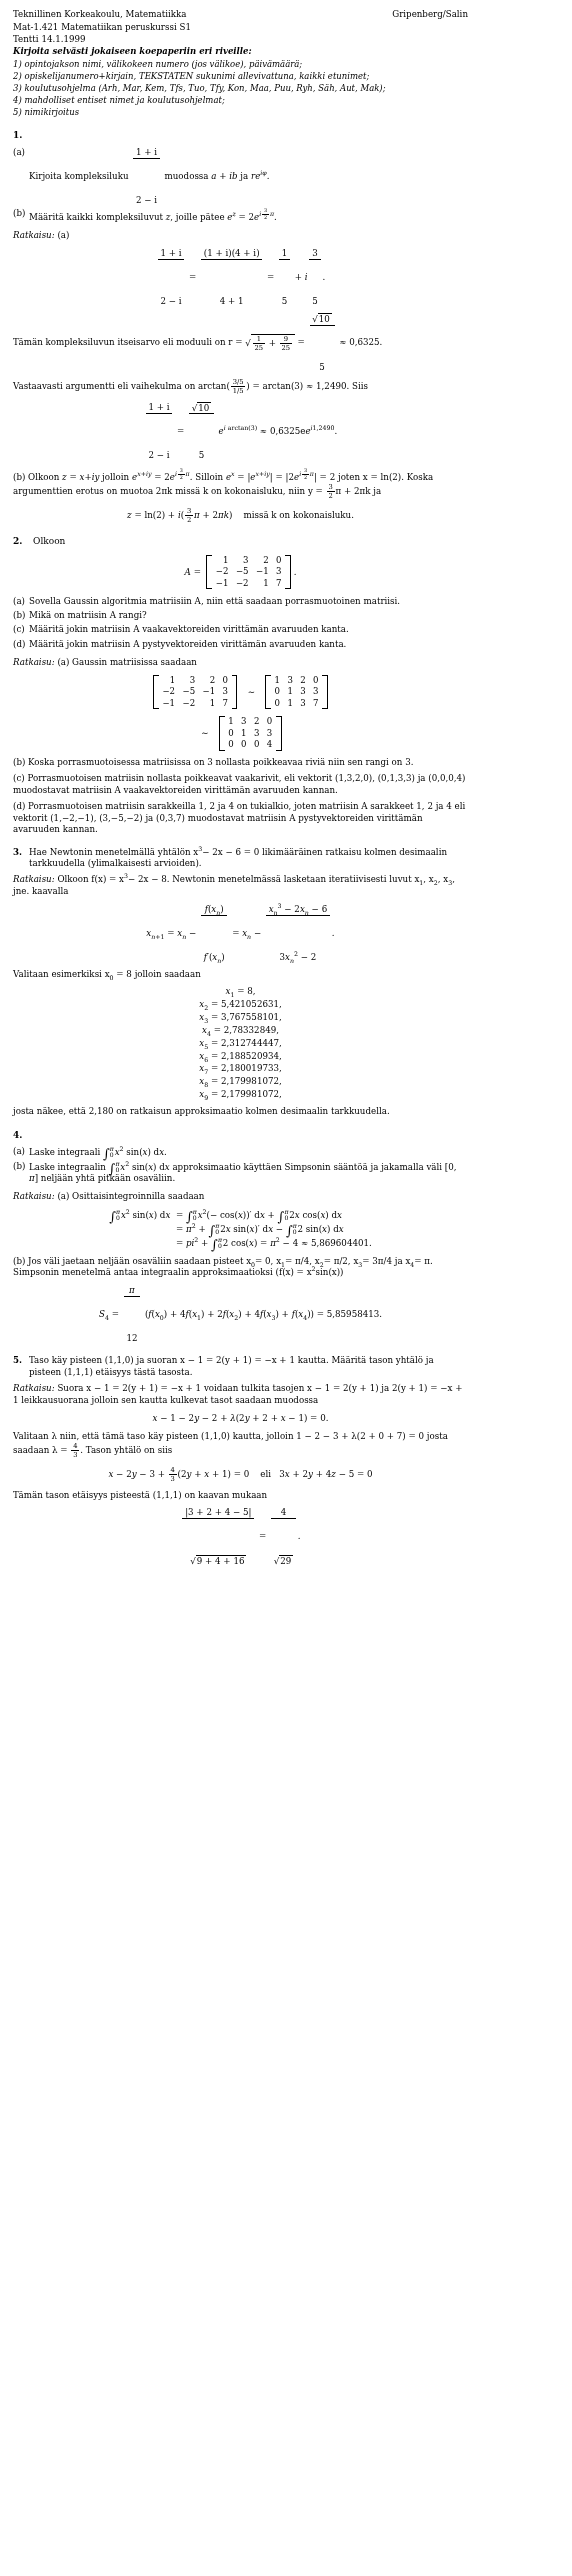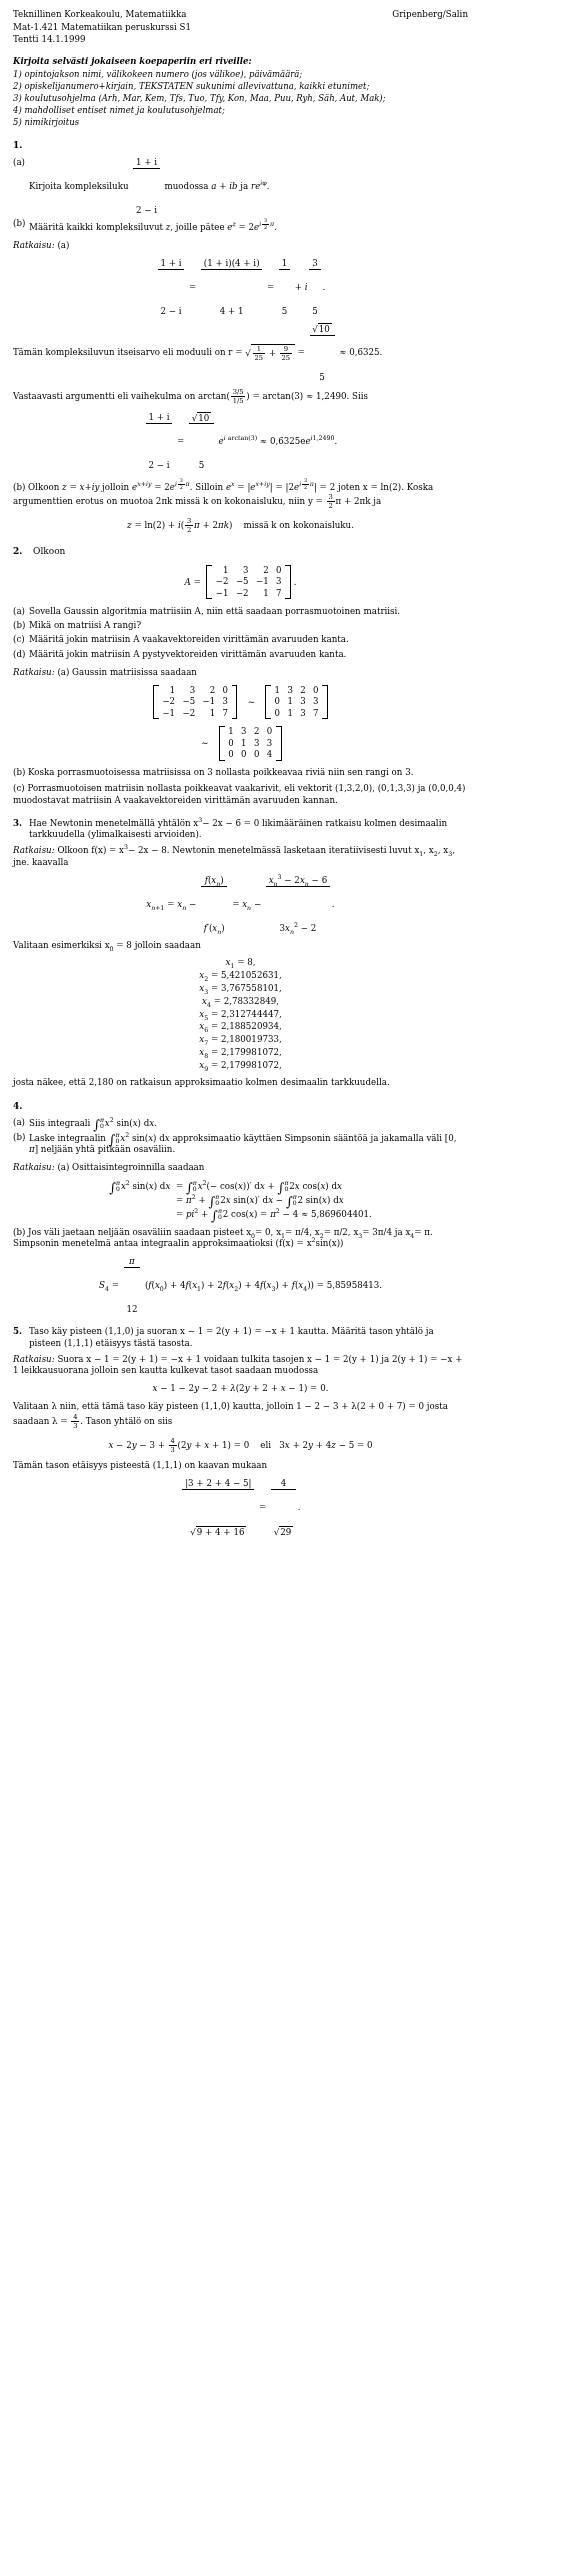--- a/index.html
+++ b/index.html
@@ -10,21 +10,21 @@
     font-size:8.7px;
     line-height:1.32;
   }
   .page { width:481px; padding:9.3px 13px 17px 13px; box-sizing:border-box; }
 
   .hdr { display:flex; justify-content:space-between; font-size:8.7px; }
   .hdr-l { text-align:left; }
   .hdr-r { text-align:right; }
   .hdr-line { margin:0 0 0.9px 0; }
 
-  .instr { margin-top:10px; font-style:italic; font-size:8.5px; }
+  .instr { margin-top:0; font-style:italic; font-size:8.5px; }
   .instr .b { font-weight:bold; }
   .instr p { margin:0 0 0.9px 0; }
 
   .secnum { font-weight:bold; margin:12px 0 4.7px 0; font-size:9px; }
 
   .item { display:flex; margin:0 0 2.8px 0; }
   .item .lbl { width:16px; flex:0 0 16px; }
   .item .body { flex:1 1 auto; }
 
   .ratk { font-style:italic; margin:6.5px 0 2.8px 0; }
@@ -194,21 +194,21 @@
       <span class="brk r"></span>
     </span>.
   </div>
 
   <div class="item">
     <div class="lbl">(a)</div>
     <div class="body">Sovella Gaussin algoritmia matriisiin A, niin että saadaan porrasmuotoinen matriisi.</div>
   </div>
   <div class="item">
     <div class="lbl">(b)</div>
-    <div class="body">Mikä on matriisi A rangi?</div>
+    <div class="body">Mikä on matriisin A rangi?</div>
   </div>
   <div class="item">
     <div class="lbl">(c)</div>
     <div class="body">Määritä jokin matriisin A vaakavektoreiden virittämän avaruuden kanta.</div>
   </div>
   <div class="item">
     <div class="lbl">(d)</div>
     <div class="body">Määritä jokin matriisin A pystyvektoreiden virittämän avaruuden kanta.</div>
   </div>
 
@@ -298,20 +298,21 @@
               <td>4</td>
             </tr>
       </tbody>
         </table>
       <span class="brk r"></span>
     </span>
   </div>
 
   <div class="para">(b) Koska porrasmuotoisessa matriisissa on 3 nollasta poikkeavaa riviä niin sen rangi on 3.</div>
   <div class="para">(c) Porrasmuotoisen matriisin nollasta poikkeavat vaakarivit, eli vektorit (1,3,2,0), (0,1,3,3) ja (0,0,0,4) muodostavat matriisin A vaakavektoreiden virittämän avaruuden kannan.</div>
+  <div class="para">(d) Porrasmuotoisen matriisin sarakkeilla 1, 2 ja 4 on tukialkio, joten matriisin A sarakkeet 1, 2 ja 4 eli vektorit (1,−2,−1), (3,−5,−2) ja (0,3,7) muodostavat matriisin A pystyvektoreiden virittämän avaruuden kannan.</div>
 
   <div class="item" style="margin-top:11.2px;">
     <div class="lbl" style="font-weight:bold;">3.</div>
     <div class="body">
       <span>Hae Newtonin menetelmällä yhtälön x</span><sup>3</sup><span>− 2x − 6 = 0 likimääräinen ratkaisu kolmen desimaalin tarkkuudella (ylimalkaisesti arvioiden).</span>
     </div>
   </div>
 
   <div class="para">
     <span style="font-style:italic">Ratkaisu:</span>
@@ -341,21 +342,21 @@
     <div class="eqrow"><span class="mi">x</span><sub>9</sub> = <span>2,179981072,</span></div>
   </div>
 
   <div class="para">josta näkee, että 2,180 on ratkaisun approksimaatio kolmen desimaalin tarkkuudella.</div>
 
   <div class="secnum">4.</div>
 
   <div class="item">
     <div class="lbl">(a)</div>
     <div class="body">
-      <span>Siis integraali</span>
+      <span>Laske integraali</span>
       <span class="int">∫</span><span class="intlim"><span class="top"><span class="mi">π</span></span><span class="bot">0</span></span><span class="mi">x</span><sup>2</sup> sin(<span class="mi">x</span>) d<span class="mi">x</span>.
     </div>
   </div>
 
   <div class="item">
     <div class="lbl">(b)</div>
     <div class="body">
       <span>Laske integraalin</span>
       <span class="int">∫</span><span class="intlim"><span class="top"><span class="mi">π</span></span><span class="bot">0</span></span><span class="mi">x</span><sup>2</sup> sin(<span class="mi">x</span>) d<span class="mi">x</span>
       approksimaatio käyttäen Simpsonin sääntöä ja jakamalla väli [0, <span class="mi">π</span>] neljään yhtä pitkään osaväliin.

